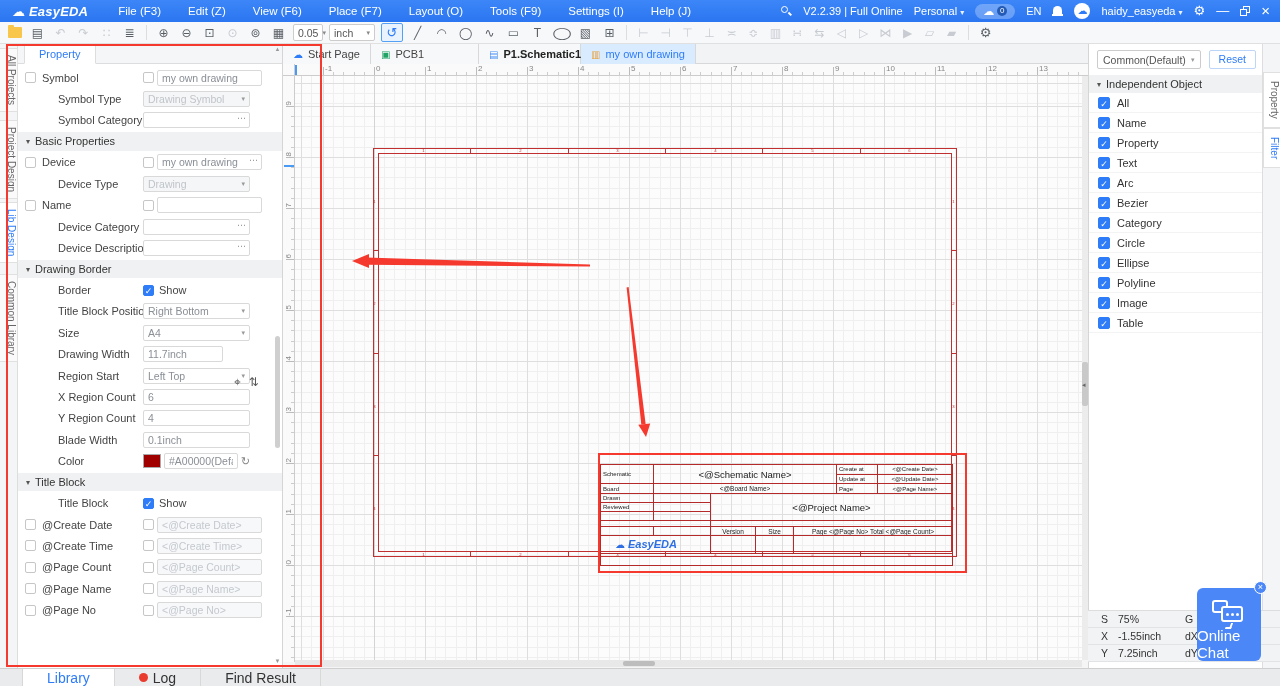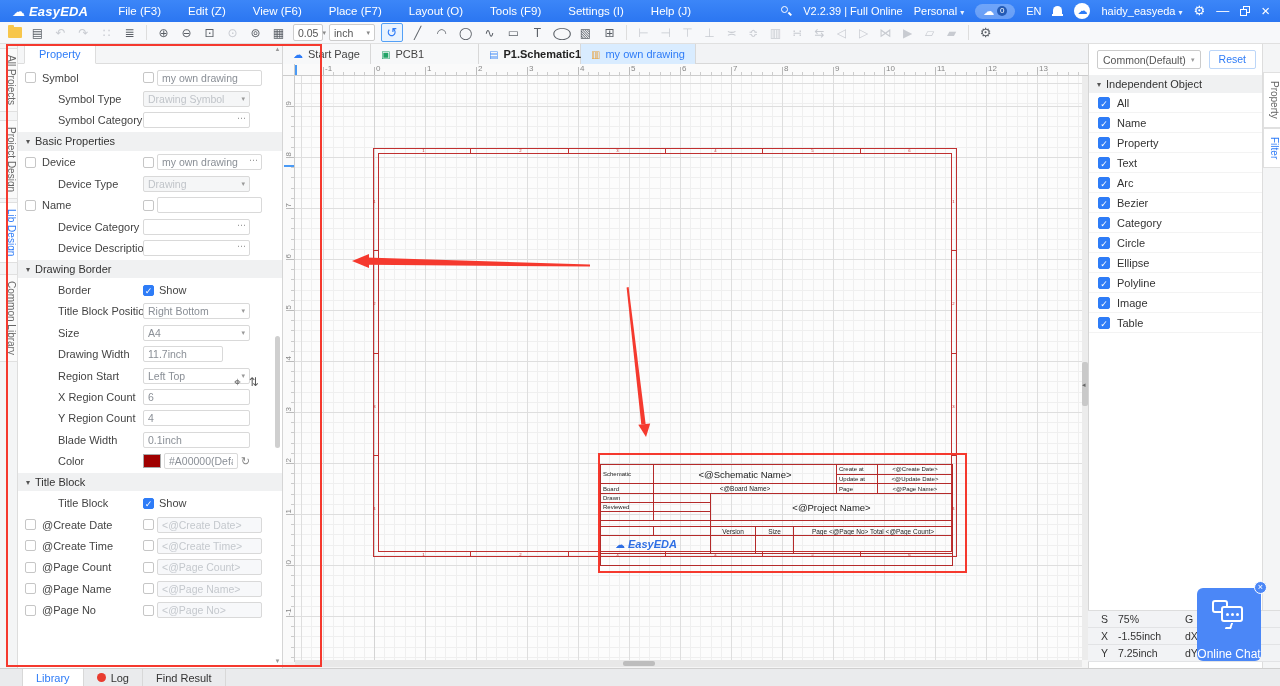--- a/index.html
+++ b/index.html
@@ -157,25 +157,25 @@
   .srow .r { position:absolute; left:97px; }
 
   
   .chat { position:absolute; left:1197px; top:588px; width:64px; height:73px; background:#4b87f7; border-radius:6px; z-index:60; display:flex; flex-direction:column; align-items:center; cursor:pointer; }
   .chat .cx { position:absolute; right:-6px; top:-7px; width:13px; height:13px; border:1px solid #fff; border-radius:50%; color:#fff; font-size:9px; line-height:11px; text-align:center; background:#4b87f7; }
   .bub { position:relative; width:34px; height:30px; margin-top:12px; }
   .bub .b1 { position:absolute; left:0; top:0; width:16px; height:13px; border:2px solid #fff; border-radius:3px; }
   .bub .b2 { position:absolute; left:9px; top:6px; width:22px; height:16px; border:2px solid #fff; border-radius:3px; background:#4b87f7; display:flex; align-items:center; justify-content:center; gap:2px; }
   .bub .b2 i { width:3px; height:3px; background:#fff; border-radius:50%; }
   .bub .tail { position:absolute; left:14px; top:23px; width:6px; height:6px; background:#4b87f7; border-right:2px solid #fff; border-bottom:2px solid #fff; transform:skewX(-20deg); }
-  .chat .lbl { color:#fff; font-size:12px; margin-top:24px; }
+  .chat .lbl { color:#fff; font-size:15px; margin-top:24px; }
 
   
   .bottombar { position:absolute; left:0; top:668px; width:1280px; height:18px; background:#eaebed; border-top:1px solid #cfcfcf; display:flex; align-items:center; z-index:30; }
-  .btab { height:18px; display:flex; align-items:center; gap:5px; padding:0 13px; border-right:1px solid #d8d8d8; font-size:11px; color:#333; cursor:pointer; }
+  .btab { height:18px; display:flex; align-items:center; gap:5px; padding:0 24px; border-right:1px solid #d8d8d8; font-size:14px; color:#333; cursor:pointer; }
   .btab:first-of-type { border-left:1px solid #d8d8d8; margin-left:22px; }
   .btab.active { background:#fff; color:#2e7cf7; }
   .reddot { width:9px; height:9px; background:#e93c2f; border-radius:50%; display:inline-block; }
 </style>
 </head>
 <body>
 
 <div id="app">
 
   <div class="menubar">

